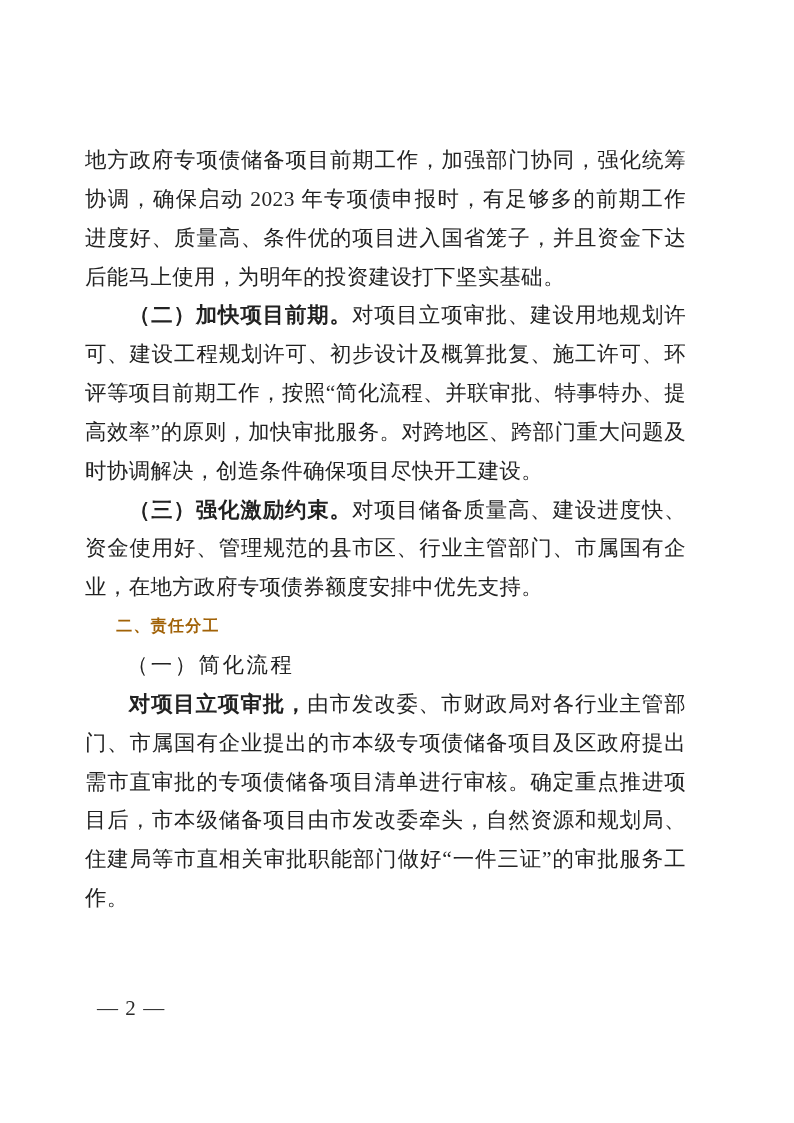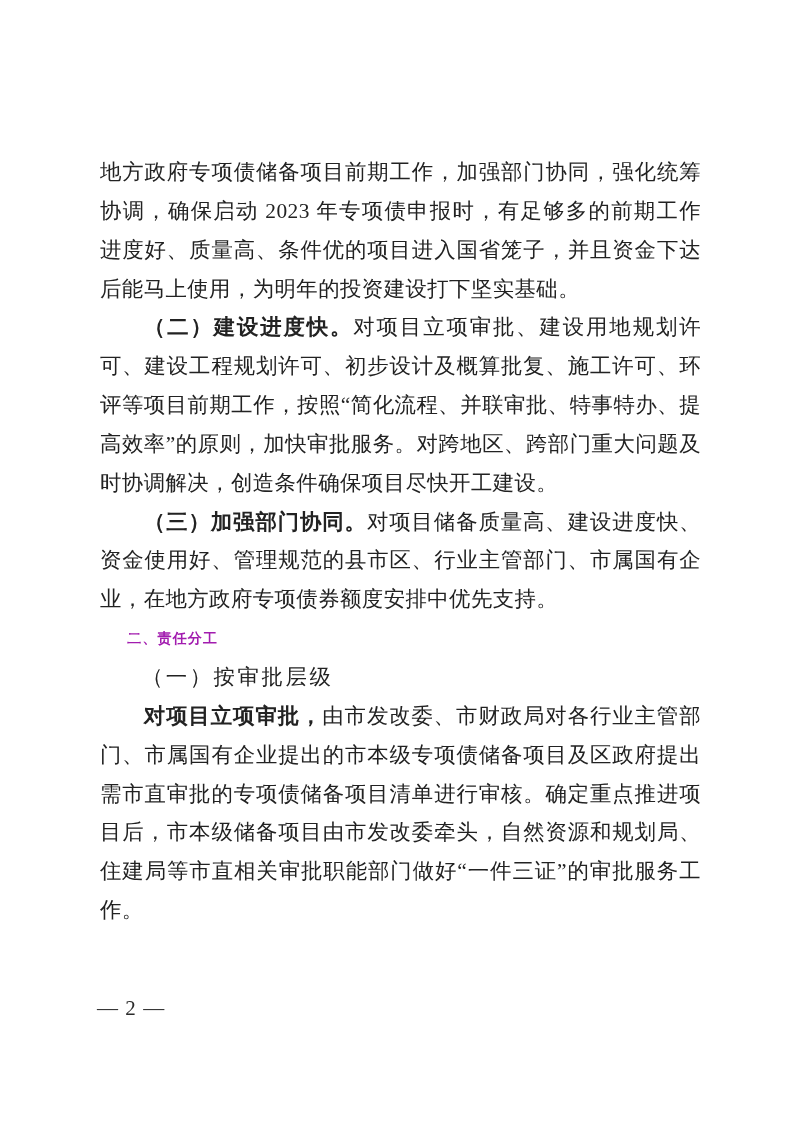--- a/index.html
+++ b/index.html
@@ -10,48 +10,47 @@
   .page {
     position: relative;
     width: 794px;
     height: 1123px;
     background: #ffffff;
     overflow: hidden;
     font-family: "Liberation Serif", "DejaVu Serif", serif;
   }
   .page-content {
     position: absolute;
-    left: 100px;
+    left: 85px;
     top: 141px;
     width: 601px;
     font-size: 21.4px;
     line-height: 38.85px;
     color: #222222;
     text-align: justify;
     letter-spacing: 0.02em;
-    margin-top: 12px;
   }
   .page-content p {
     margin: 0;
     padding: 0;
   }
   .indent {
     text-indent: 2.05em;
   }
   .lead-bold {
     font-weight: bold;
   }
   .section-heading {
     margin: 0;
     font-family: "Liberation Sans", "DejaVu Sans", sans-serif;
     font-weight: bold;
-    font-size: 14px;
+    font-size: 16px;
     line-height: 38.85px;
     text-indent: 1.95em;
-    color: #a21caf;
+    color: #a16207;
     letter-spacing: 0.08em;
   }
   .subsection-heading {
     margin: 0;
     font-weight: normal;
     font-size: 21.4px;
     line-height: 38.85px;
     text-indent: 1.95em;
     color: #222222;
     letter-spacing: 0.12em;
@@ -69,27 +68,27 @@
 </style>
 </head>
 <body>
 
 <div class="page">
 
   <div class="page-content">
 
     <p>地方政府专项债储备项目前期工作，加强部门协同，强化统筹协调，确保启动 2023 年专项债申报时，有足够多的前期工作进度好、质量高、条件优的项目进入国省笼子，并且资金下达后能马上使用，为明年的投资建设打下坚实基础。</p>
 
-    <p class="indent"><span class="lead-bold">（二）建设进度快。</span><span>对项目立项审批、建设用地规划许可、建设工程规划许可、初步设计及概算批复、施工许可、环评等项目前期工作，按照“简化流程、并联审批、特事特办、提高效率”的原则，加快审批服务。对跨地区、跨部门重大问题及时协调解决，创造条件确保项目尽快开工建设。</span></p>
+    <p class="indent"><span class="lead-bold">（二）加快项目前期。</span><span>对项目立项审批、建设用地规划许可、建设工程规划许可、初步设计及概算批复、施工许可、环评等项目前期工作，按照“简化流程、并联审批、特事特办、提高效率”的原则，加快审批服务。对跨地区、跨部门重大问题及时协调解决，创造条件确保项目尽快开工建设。</span></p>
 
-    <p class="indent"><span class="lead-bold">（三）加强部门协同。</span><span>对项目储备质量高、建设进度快、资金使用好、管理规范的县市区、行业主管部门、市属国有企业，在地方政府专项债券额度安排中优先支持。</span></p>
+    <p class="indent"><span class="lead-bold">（三）强化激励约束。</span><span>对项目储备质量高、建设进度快、资金使用好、管理规范的县市区、行业主管部门、市属国有企业，在地方政府专项债券额度安排中优先支持。</span></p>
 
     <p class="section-heading">二、责任分工</p>
 
-    <p class="subsection-heading">（一）按审批层级</p>
+    <p class="subsection-heading">（一）简化流程</p>
 
     <p class="indent"><span class="lead-bold">对项目立项审批，</span><span>由市发改委、市财政局对各行业主管部门、市属国有企业提出的市本级专项债储备项目及区政府提出需市直审批的专项债储备项目清单进行审核。确定重点推进项目后，市本级储备项目由市发改委牵头，自然资源和规划局、住建局等市直相关审批职能部门做好“一件三证”的审批服务工作。</span></p>
 
 
   </div>
 
   <div class="page-footer">— 2 —</div>
 
 </div>
 

